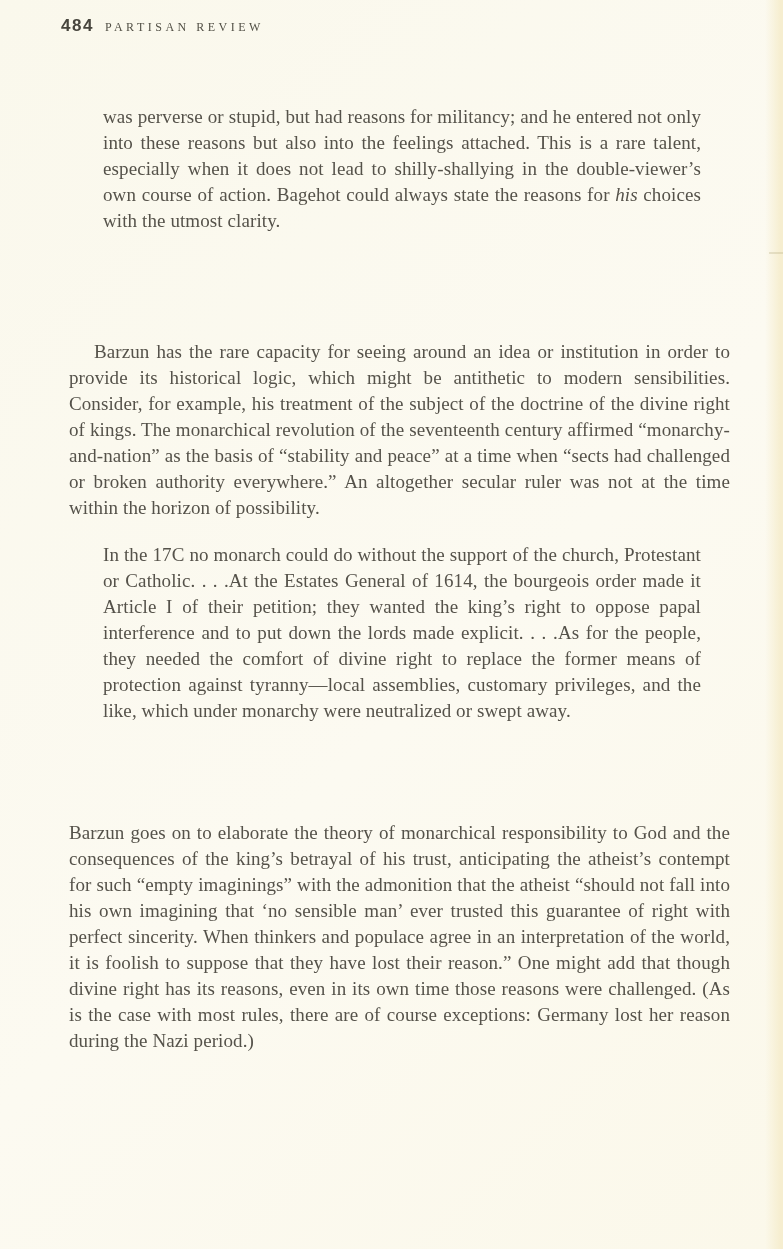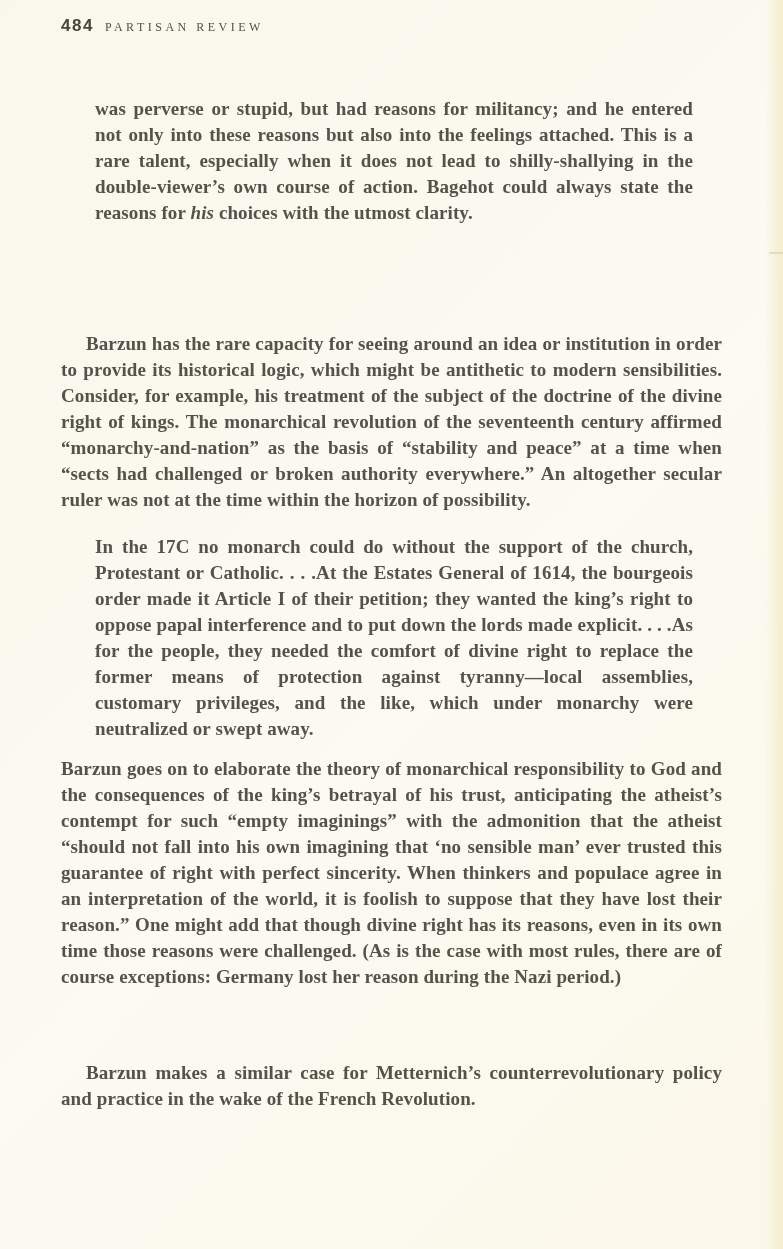--- a/index.html
+++ b/index.html
@@ -58,41 +58,40 @@
     font-size: 12px;
     letter-spacing: 3.5px;
     color: #525046;
     margin-left: 11px;
   }
   .body-text {
     font-size: 19px;
     line-height: 26px;
     text-align: justify;
     letter-spacing: 0.1px;
-    margin: 0;
-    font-weight: bold;
+    margin: 8px;
   }
   .quote-block {
     position: absolute;
     left: 95px;
     width: 598px;
   }
   .full-para {
     position: absolute;
     left: 61px;
     width: 661px;
   }
   .indent-first {
     text-indent: 25px;
   }
   #quote1 { top: 96px; }
   #para1  { top: 274px; }
   #para2  { top: 331px; }
   #quote2 { top: 534px; }
-  #para3  { top: 756px; }
+  #para3  { top: 812px; }
   #para4  { top: 1060px; }
   .italic { font-style: italic; }
 </style>
 </head>
 <body>
 
 <div class="page">
 
   <div class="running-head">
     <span class="page-number">484</span><span class="journal-title">PARTISAN REVIEW</span>
@@ -102,18 +101,17 @@
     <span>was perverse or stupid, but had reasons for militancy; and he entered not only into these reasons but also into the feelings attached. This is a rare talent, especially when it does not lead to shilly-shallying in the double-viewer’s own course of action. Bagehot could always state the reasons for </span><span class="italic">his</span><span> choices with the utmost clarity.</span>
   </div>
 
 
   <p id="para2" class="full-para body-text indent-first">Barzun has the rare capacity for seeing around an idea or institution in order to provide its historical logic, which might be antithetic to modern sensibilities. Consider, for example, his treatment of the subject of the doctrine of the divine right of kings. The monarchical revolution of the seventeenth century affirmed “monarchy-and-nation” as the basis of “stability and peace” at a time when “sects had challenged or broken authority everywhere.” An altogether secular ruler was not at the time within the horizon of possibility.</p>
 
   <div id="quote2" class="quote-block body-text">In the 17C no monarch could do without the support of the church, Protestant or Catholic. . . .At the Estates General of 1614, the bourgeois order made it Article I of their petition; they wanted the king’s right to oppose papal interference and to put down the lords made explicit. . . .As for the people, they needed the comfort of divine right to replace the former means of protection against tyranny—local assemblies, customary privileges, and the like, which under monarchy were neutralized or swept away.</div>
 
   <p id="para3" class="full-para body-text">Barzun goes on to elaborate the theory of monarchical responsibility to God and the consequences of the king’s betrayal of his trust, anticipating the atheist’s contempt for such “empty imaginings” with the admonition that the atheist “should not fall into his own imagining that ‘no sensible man’ ever trusted this guarantee of right with perfect sincerity. When thinkers and populace agree in an interpretation of the world, it is foolish to suppose that they have lost their reason.” One might add that though divine right has its reasons, even in its own time those reasons were challenged. (As is the case with most rules, there are of course exceptions: Germany lost her reason during the Nazi period.)</p>
 
-  <p id="para4" class="full-para body-text indent-first">Barzun makes a similar case for Metternich’s counterrevolutionary policy and practice in the wake of the French Revolution.</p>
 
   <div class="edge-strip"></div>
   <div class="edge-crease"></div>
 
 </div>
 
 </body></html>

